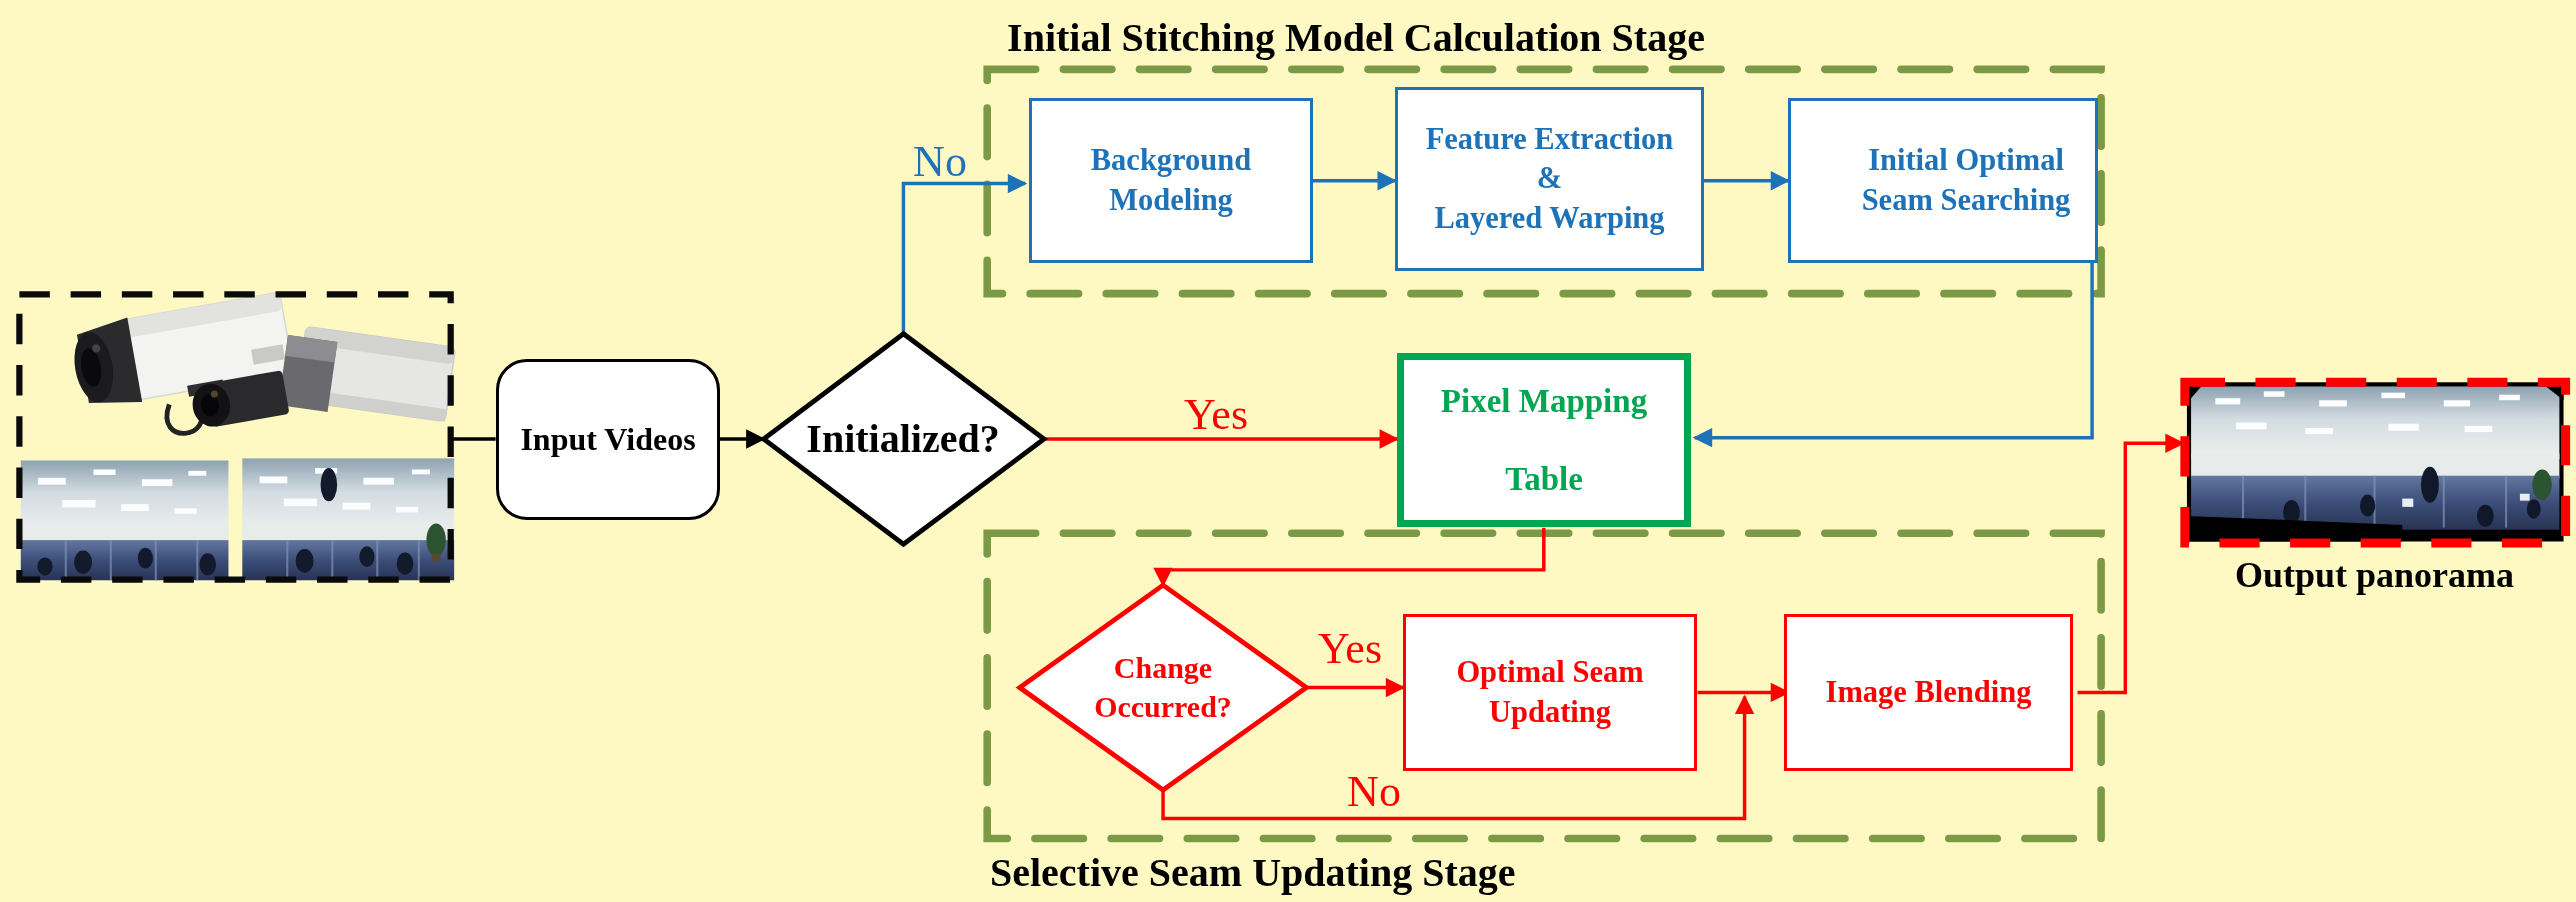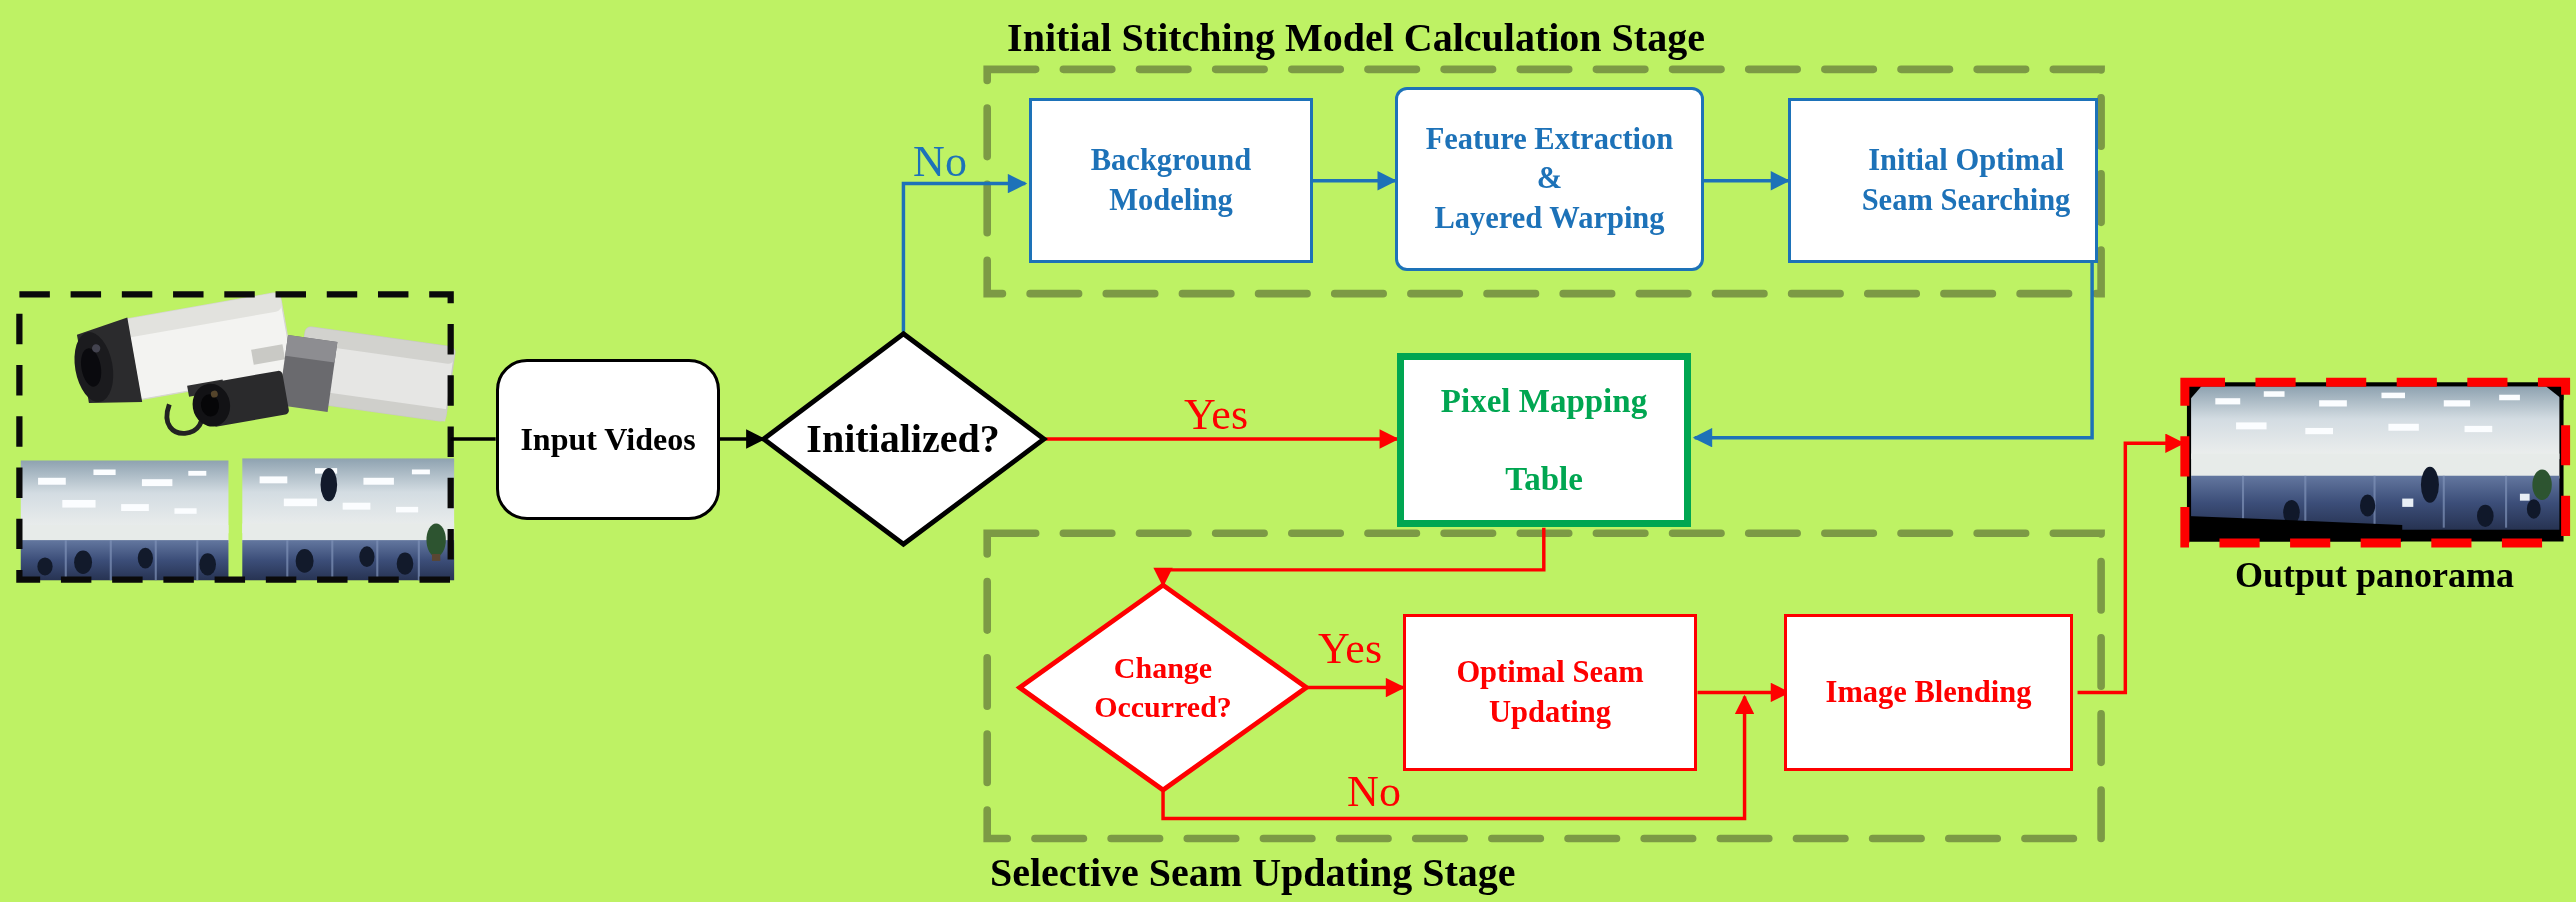--- a/index.html
+++ b/index.html
@@ -1,17 +1,17 @@
 <!DOCTYPE html>
 <html style="font-size:11px"><head>
 <meta charset="utf-8">
 <style>
   html,body{margin:0;padding:0;background:#ffffff;}
   #canvas{
-    position:relative;width:2576px;height:903px;background:#bef264;overflow:hidden;
+    position:relative;width:2576px;height:903px;background:#fef9c3;overflow:hidden;
     font-family:"Liberation Serif","DejaVu Serif",serif;
   }
   #wires{position:absolute;left:0;top:0;}
   .node{
     position:absolute;box-sizing:border-box;background:#ffffff;
     display:flex;flex-direction:column;align-items:center;justify-content:center;
     text-align:center;font-weight:bold;line-height:1.28;
   }
   .node span{display:block;white-space:nowrap;}
   .blue-box{border:3.5px solid #1D72B8;color:#1D72B8;font-size:30.5px;}
@@ -210,21 +210,21 @@
 
   <div class="node black-round" style="left:496px;top:359px;width:224px;height:161px;">
     <span>Input Videos</span>
   </div>
 
   <div class="node blue-box" style="left:1029px;top:98px;width:284px;height:165px;">
     <span>Background</span>
     <span>Modeling</span>
   </div>
 
-  <div class="node blue-box" style="left:1395px;top:87px;width:309px;height:184px;border-radius:12px;">
+  <div class="node blue-box" style="left:1395px;top:87px;width:309px;height:184px;">
     <span>Feature Extraction</span>
     <span>&amp;</span>
     <span>Layered Warping</span>
   </div>
 
   <div class="node blue-box" style="left:1788px;top:98px;width:310px;height:165px;padding-left:46px;">
     <span>Initial Optimal</span>
     <span>Seam Searching</span>
   </div>
 

